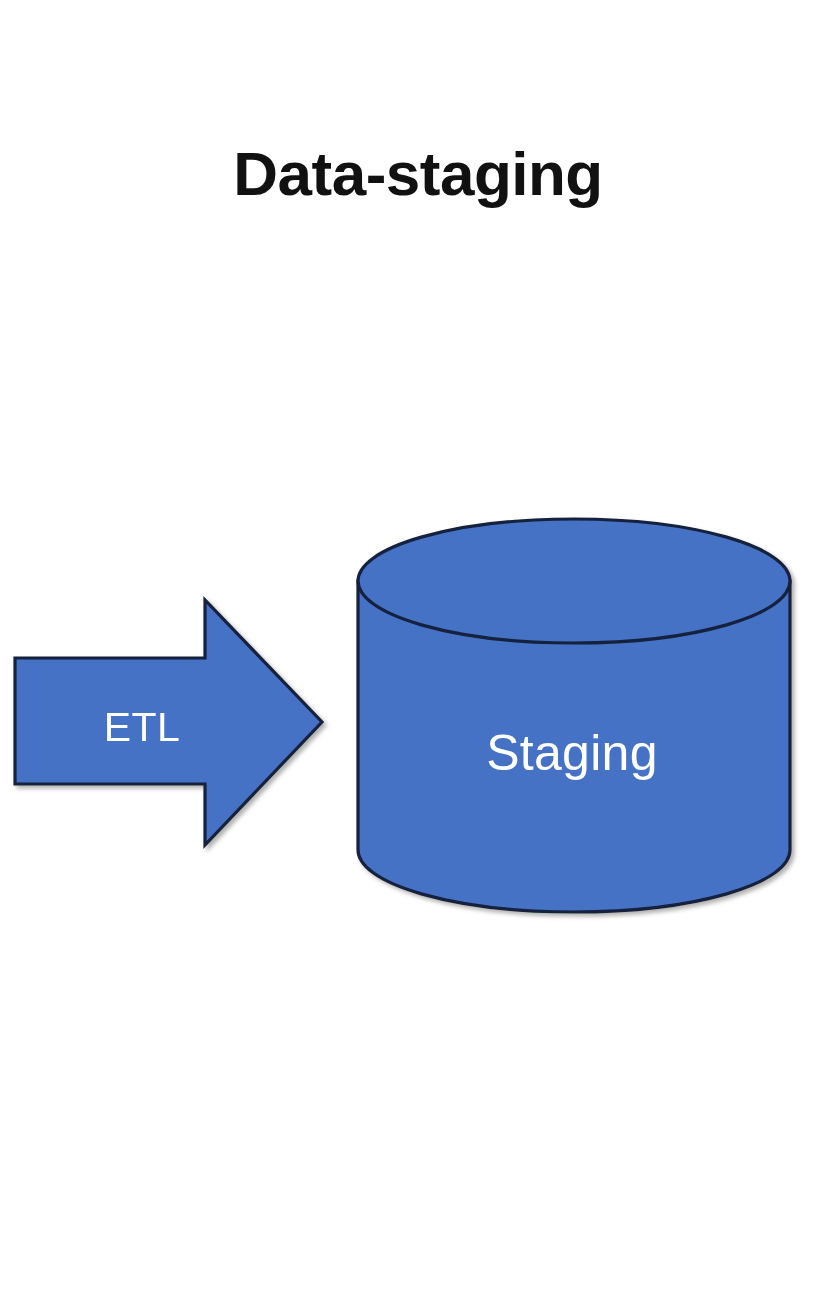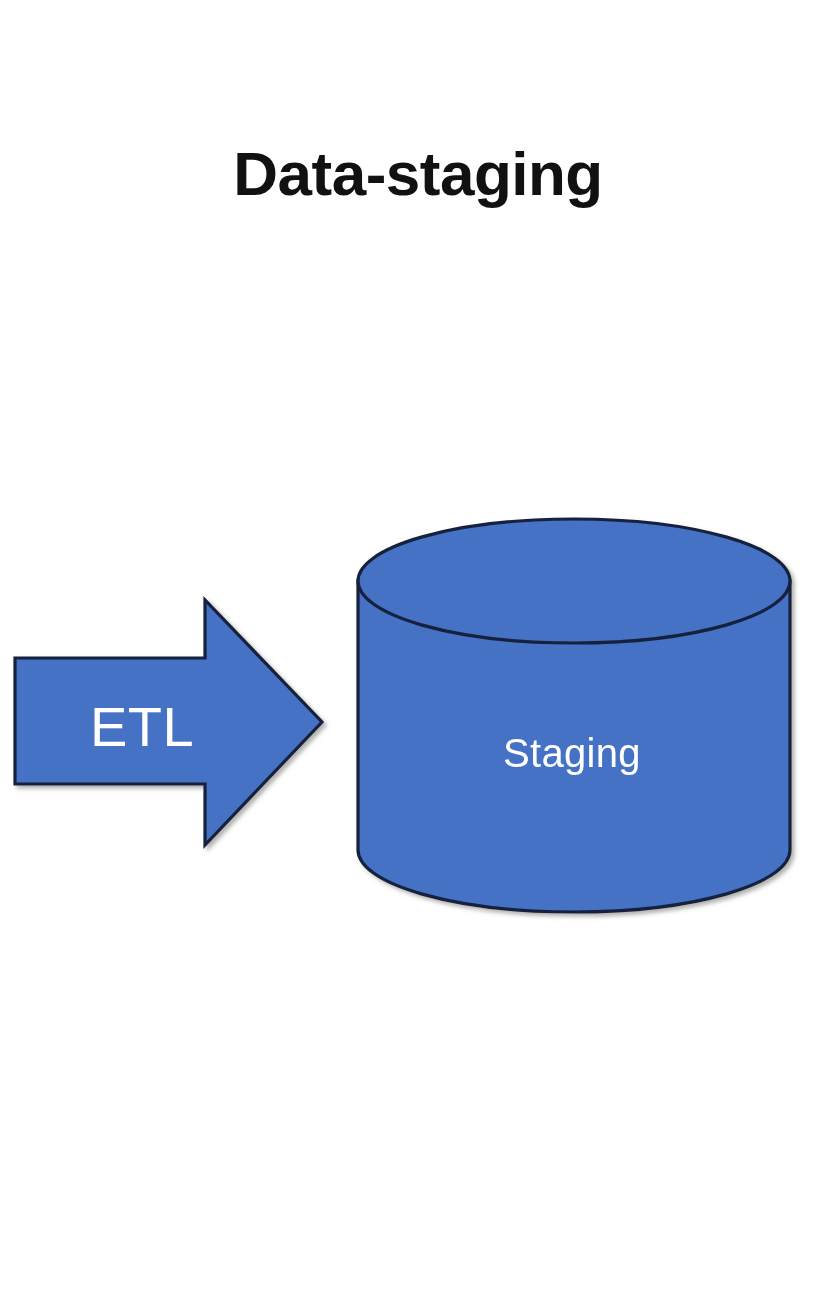--- a/index.html
+++ b/index.html
@@ -60,29 +60,29 @@
     position: absolute;
     color: #ffffff;
     white-space: nowrap;
     user-select: none;
     text-align: center;
   }
   #etl-label {
     left: 42px;
     top: 700px;
     width: 200px;
-    font-size: 56px;
+    font-size: 41px;
     line-height: 54px;
     letter-spacing: 0.5px;
   }
   #staging-label {
     left: 402px;
     top: 722px;
     width: 340px;
-    font-size: 40px;
+    font-size: 50px;
     line-height: 62px;
     letter-spacing: 0.3px;
   }
 </style>
 </head>
 <body>
 
 <div id="canvas">
 
   <div id="title">Data-staging</div>

